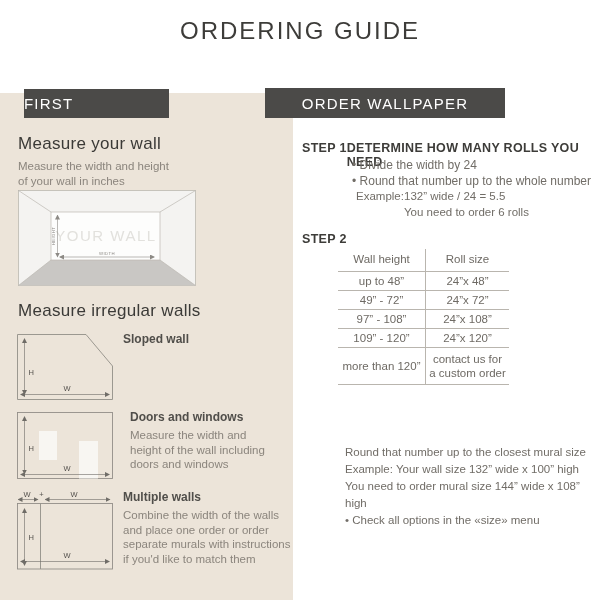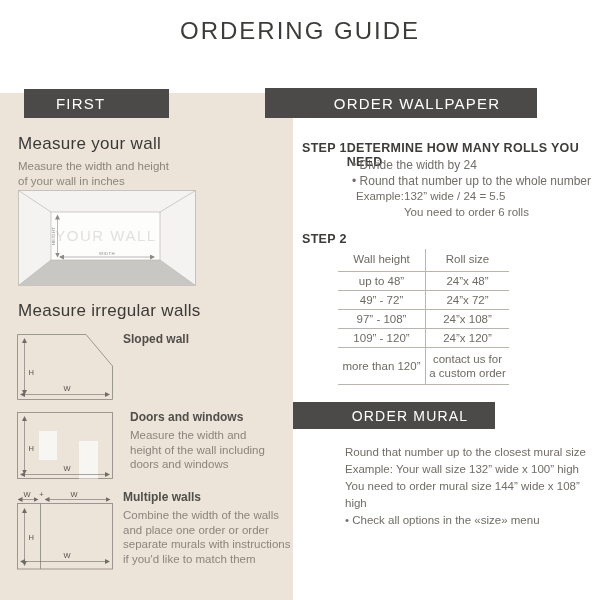--- a/index.html
+++ b/index.html
@@ -2,21 +2,21 @@
 <html><head>
 <meta charset="utf-8">
 <style>
   html,body{margin:0;padding:0;background:#ffffff;}
   .canvas{position:relative;width:600px;height:600px;background:#ffffff;overflow:hidden;
           font-family:"Liberation Sans", sans-serif;color:#3d3c39;}
   .title{position:absolute;top:17px;left:0;right:0;margin:0;text-align:center;
          font-size:24px;font-weight:400;letter-spacing:2px;color:#3d3c39;}
   .beige-panel{position:absolute;left:0;top:93px;width:293px;height:507px;background:#ece4d9;}
   .bar{position:absolute;background:#4b4a48;color:#ffffff;display:flex;align-items:center;
-       font-size:15px;letter-spacing:1.2px;padding-left:32px;}
+       font-size:15px;letter-spacing:1.2px;}
   .first-bar{left:0;top:89px;width:145px;height:29px;box-sizing:border-box;margin-left:24px;}
   .wallpaper-bar{left:265px;top:88px;width:240px;height:30px;justify-content:center;}
   .mural-bar{left:293px;top:402px;width:170px;height:27px;justify-content:center;font-size:14px;}
   .h2{position:absolute;margin:0;font-size:17px;font-weight:400;letter-spacing:0.3px;color:#3b3a37;}
   .h-measure{left:18px;top:134px;}
   .h-irregular{left:18px;top:301px;}
   .desc{position:absolute;margin:0;font-size:11.5px;line-height:14.5px;color:#8b857d;white-space:pre-line;}
   .measure-desc{left:18px;top:159px;}
   .diagram{position:absolute;}
   .wall-svg{left:18px;top:190px;}
@@ -200,23 +200,20 @@
         <td class="col-roll">24”x 120”</td>
       </tr>
       <tr>
         <td class="col-wall">more than 120”</td>
         <td class="col-roll multiline">contact us for
 a custom order</td>
       </tr>
     </tbody>
   </table>
 
-  <div class="bar mural-bar">
-    <span>ORDER MURAL</span>
-  </div>
   <div class="mural-lines">
     <div>Round that number up to the closest mural size</div>
     <div>Example: Your wall size 132” wide x 100” high</div>
     <div>You need to order mural size 144” wide x 108” high</div>
     <div>• Check all options in the «size» menu</div>
   </div>
 
 </div>
 
 </body></html>

